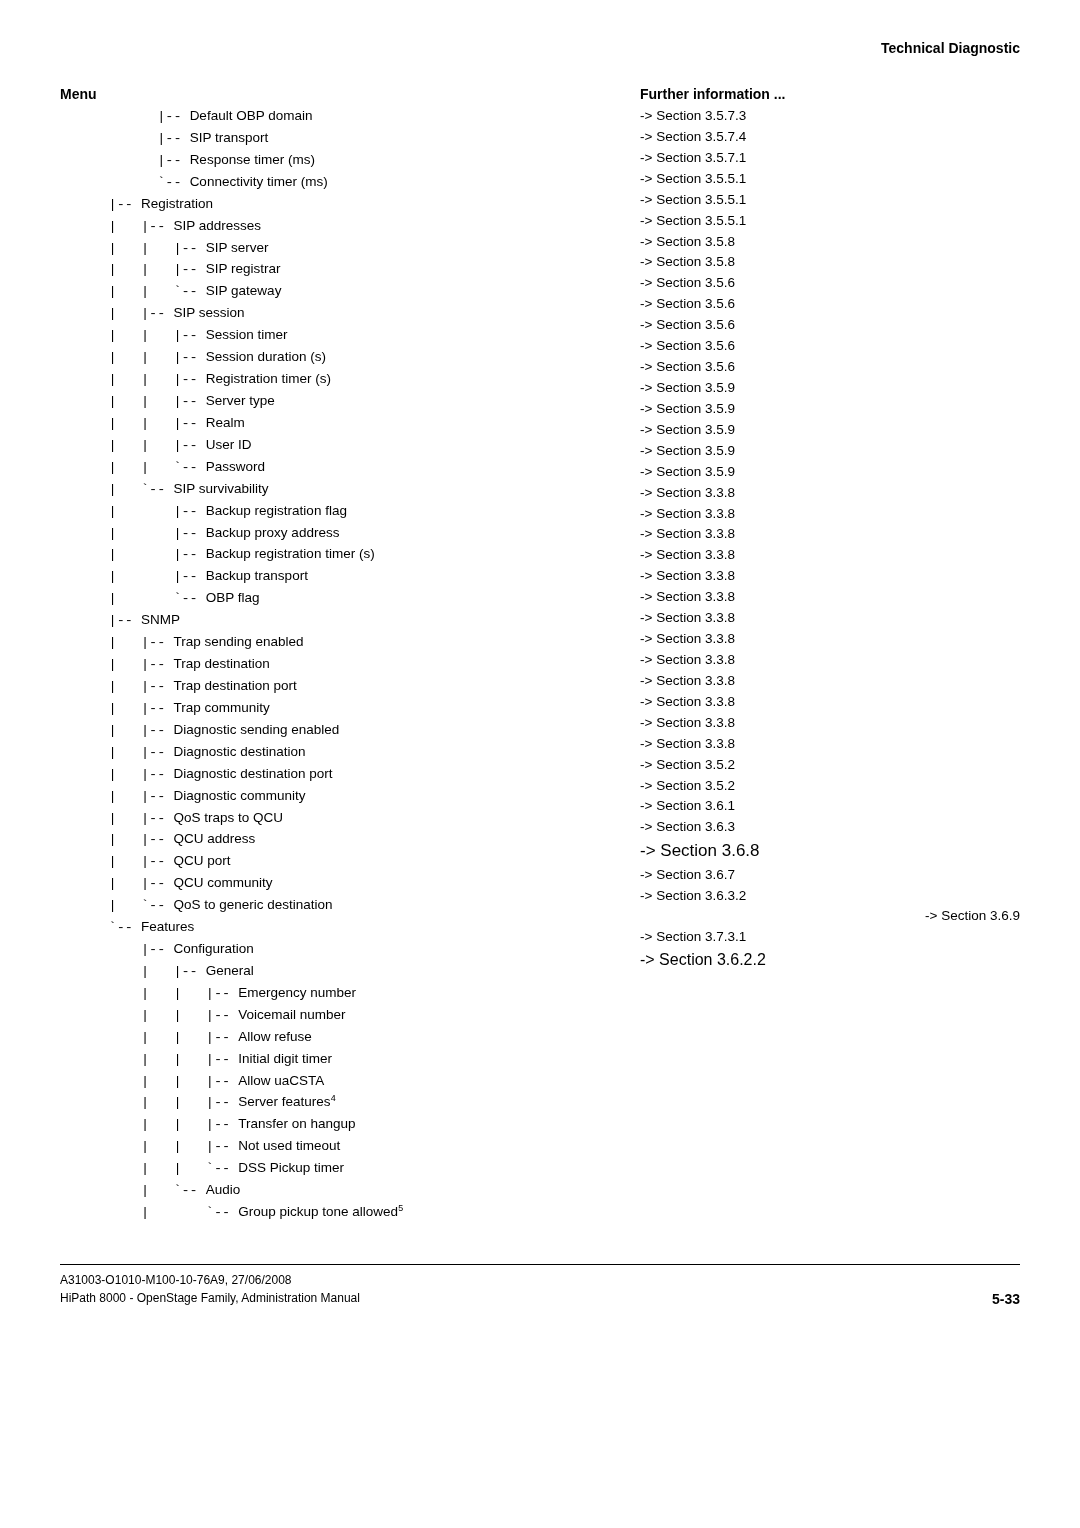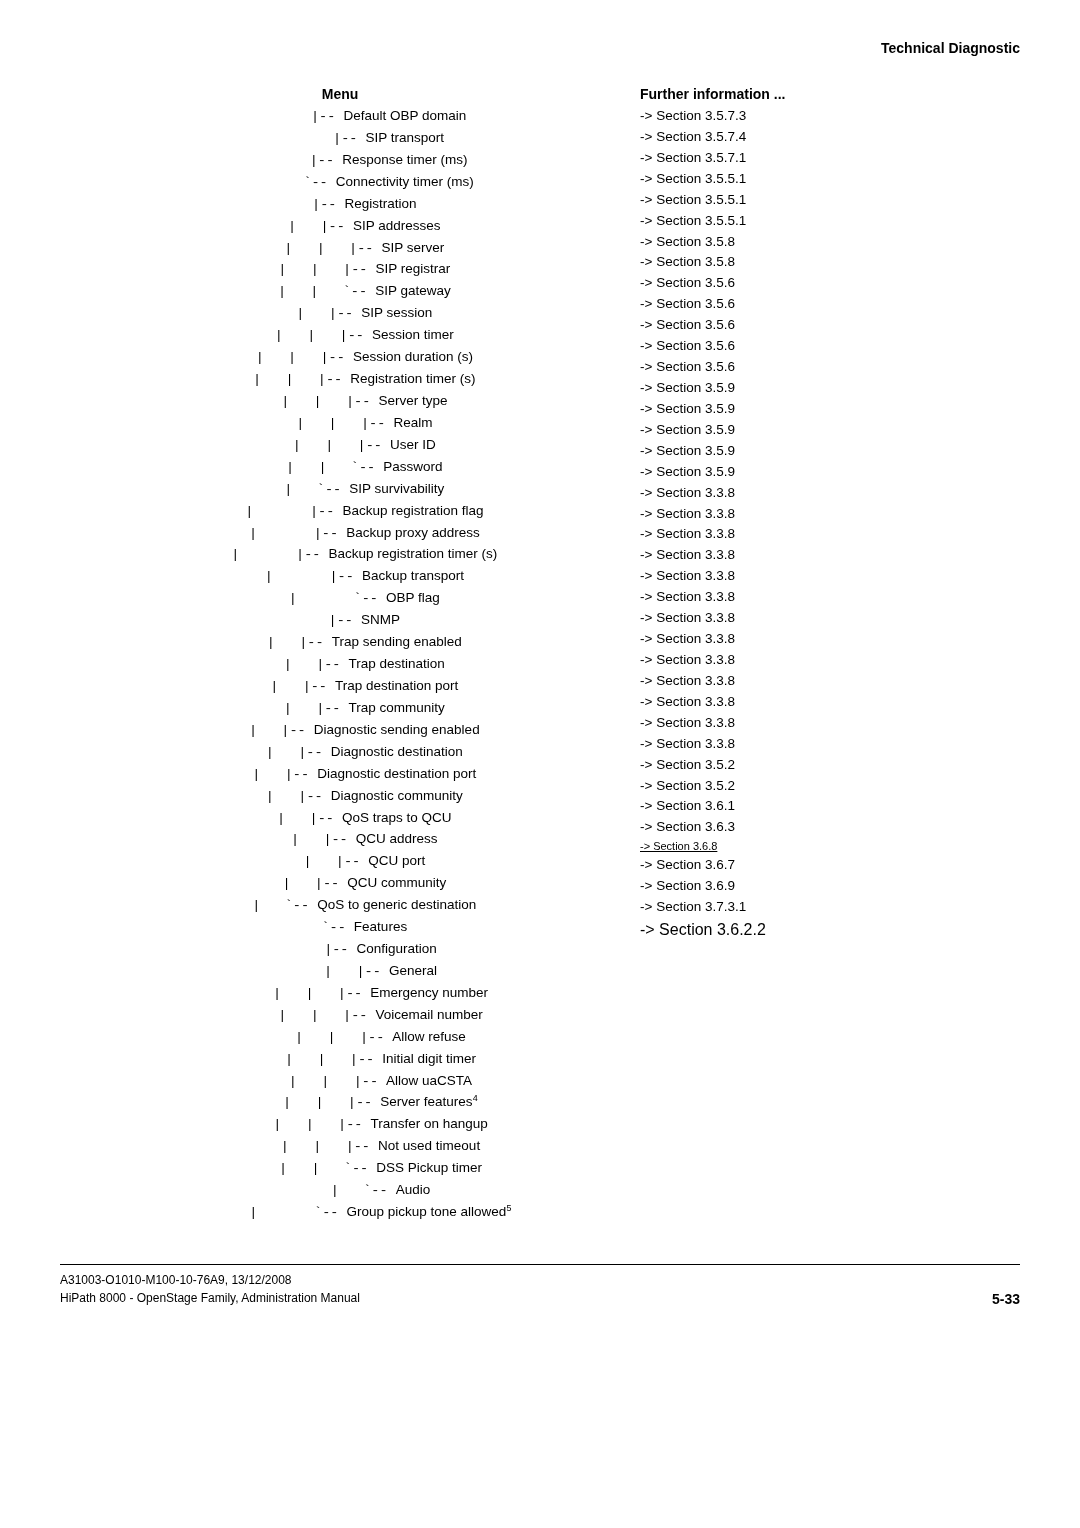--- a/index.html
+++ b/index.html
@@ -33,21 +33,20 @@
     }
     .content {
       display: flex;
       flex-direction: row;
       gap: 0;
       margin-top: 10px;
     }
     .col-menu {
       flex: 0 0 560px;
       min-width: 560px;
-      text-align: center;
     }
     .col-info {
       flex: 1;
       padding-left: 20px;
     }
     .col-header {
       font-weight: bold;
       font-size: 14px;
       margin-bottom: 4px;
     }
@@ -135,30 +134,31 @@
           <div style="font-family: Arial, Helvetica, sans-serif; font-size: 13.5px; line-height: 1.55;">-&gt; Section 3.3.8</div>
           <div style="font-family: Arial, Helvetica, sans-serif; font-size: 13.5px; line-height: 1.55;">-&gt; Section 3.3.8</div>
           <div style="font-family: Arial, Helvetica, sans-serif; font-size: 13.5px; line-height: 1.55;">-&gt; Section 3.3.8</div>
           <div style="font-family: Arial, Helvetica, sans-serif; font-size: 13.5px; line-height: 1.55;"></div>
           <div style="font-family: Arial, Helvetica, sans-serif; font-size: 13.5px; line-height: 1.55;"></div>
           <div style="font-family: Arial, Helvetica, sans-serif; font-size: 13.5px; line-height: 1.55;"></div>
           <div style="font-family: Arial, Helvetica, sans-serif; font-size: 13.5px; line-height: 1.55;">-&gt; Section 3.5.2</div>
           <div style="font-family: Arial, Helvetica, sans-serif; font-size: 13.5px; line-height: 1.55;">-&gt; Section 3.5.2</div>
           <div style="font-family: Arial, Helvetica, sans-serif; font-size: 13.5px; line-height: 1.55;">-&gt; Section 3.6.1</div>
           <div style="font-family: Arial, Helvetica, sans-serif; font-size: 13.5px; line-height: 1.55;">-&gt; Section 3.6.3</div>
-          <div style="font-family: Arial, Helvetica, sans-serif; font-size: 11px; line-height: 1.55; text-decoration: underline;">-&gt; Section 3.6.8</div>
+          <div style="font-family: Arial, Helvetica, sans-serif; font-size: 17px; line-height: 1.55;">-&gt; Section 3.6.8</div>
           <div style="font-family: Arial, Helvetica, sans-serif; font-size: 13.5px; line-height: 1.55;">-&gt; Section 3.6.7</div>
-          <div style="font-family: Arial, Helvetica, sans-serif; font-size: 13.5px; line-height: 1.55;">-&gt; Section 3.6.9</div>
+          <div style="font-family: Arial, Helvetica, sans-serif; font-size: 13.5px; line-height: 1.55;">-&gt; Section 3.6.3.2</div>
+          <div style="font-family: Arial, Helvetica, sans-serif; font-size: 13.5px; line-height: 1.55; text-align: right;">-&gt; Section 3.6.9</div>
           <div style="font-family: Arial, Helvetica, sans-serif; font-size: 13.5px; line-height: 1.55;">-&gt; Section 3.7.3.1</div>
           <div style="font-family: Arial, Helvetica, sans-serif; font-size: 13.5px; line-height: 1.55;"></div>
           <div style="font-family: Arial, Helvetica, sans-serif; font-size: 16px; line-height: 1.55;">-&gt; Section 3.6.2.2</div>
         </div>
     </div>
   </div>
 
   <div class="footer">
     <div class="footer-left">
-      <div>A31003-O1010-M100-10-76A9, 13/12/2008</div>
+      <div>A31003-O1010-M100-10-76A9, 27/06/2008</div>
       <div>HiPath 8000 - OpenStage Family, Administration Manual</div>
     </div>
     <div class="footer-right">5-33</div>
   </div>
 </div>
 
 </body></html>

